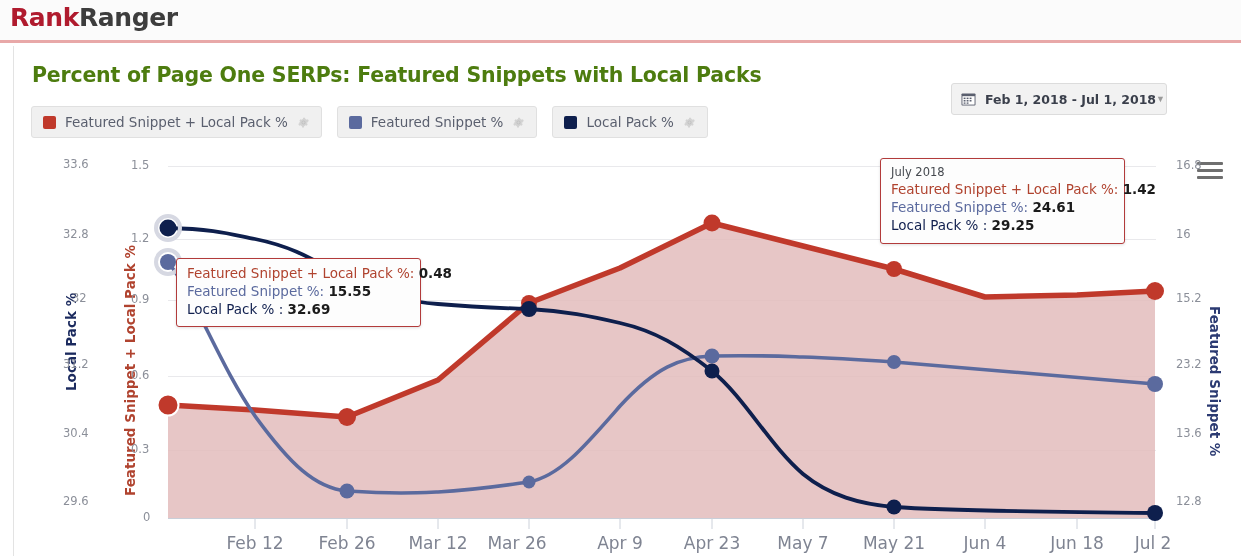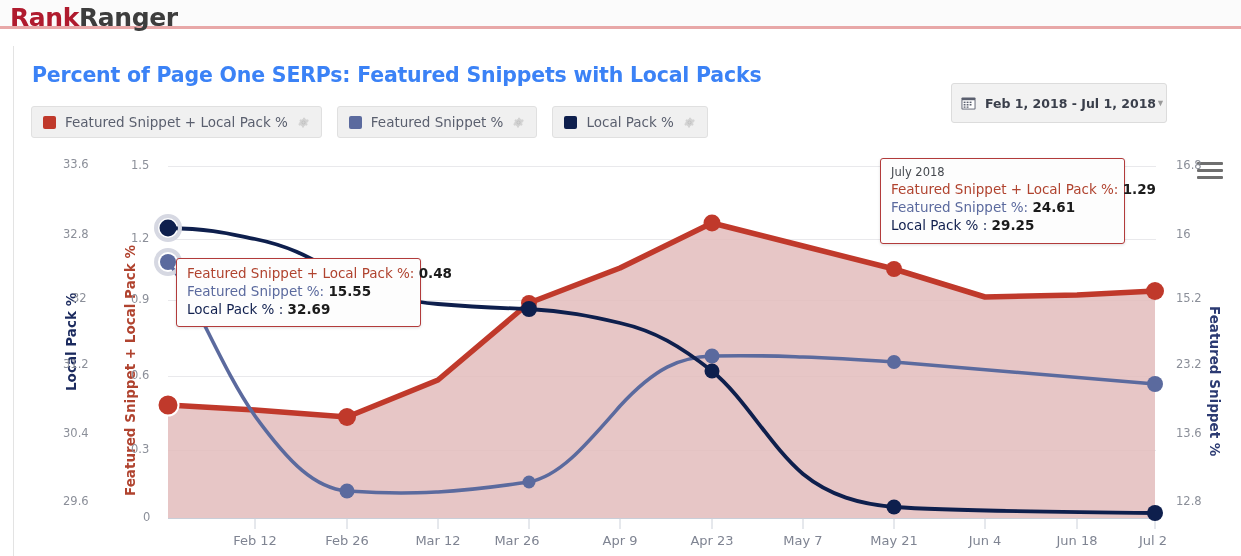--- a/index.html
+++ b/index.html
@@ -8,21 +8,21 @@
   body {
     width: 1241px; height: 556px;
     font-family: "Liberation Sans", sans-serif;
     background: #ffffff;
     overflow: hidden;
     position: relative;
   }
 
   
   #topbar {
-    position: absolute; left:0; top:0; width:1241px; height:29px;
+    position: absolute; left:0; top:0; width:1241px; height:43px;
     background:#fbfbfb;
     border-bottom: 3px solid #e8a8a8;
   }
   #logo {
     position:absolute; left:10px; top:3px;
     font-size:25px; font-weight:bold; letter-spacing:-0.4px;
     font-family:"DejaVu Sans", sans-serif;
     white-space:nowrap;
   }
   #logo .rank   { color:#b01b2e; }
@@ -33,41 +33,41 @@
     position:absolute; left:0; top:46px; width:14px; height:510px;
     background:#ffffff; border-right:1px solid #e3e3e3;
   }
   #panel {
     position:absolute; left:15px; top:46px; width:1226px; height:510px;
     background:#ffffff;
   }
 
   #chart-title {
     position:absolute; left:17px; top:17px;
-    font-size:20.5px; font-weight:bold; color:#3b82f6;
+    font-size:20.5px; font-weight:bold; color:#4d7c0f;
     font-family:"DejaVu Sans", sans-serif;
     letter-spacing:-0.2px; white-space:nowrap;
   }
 
   
   #legend { position:absolute; left:16px; top:60px; display:flex; gap:15px; }
   .legend-chip {
     display:flex; align-items:center; gap:9px;
     background:#f0f0f0; border:1px solid #e0e0e0; border-radius:3px;
     height:32px; padding:0 11px; cursor:pointer;
   }
   .legend-swatch { width:13px; height:13px; border-radius:2px; flex:none; }
   .legend-label { font-size:13.5px; color:#5a5f6e; white-space:nowrap;
                   font-family:"DejaVu Sans", sans-serif; }
   .gear { flex:none; width:13px; height:13px; opacity:.55; }
 
   
   #date-picker {
     position:absolute; right:74px; top:37px;
-    width:216px; height:40px;
+    width:216px; height:32px;
     background:#f2f2f2; border:1px solid #dcdcdc; border-radius:3px;
     display:flex; align-items:center; padding:0 9px; cursor:pointer;
   }
   #date-picker .cal { width:15px; height:14px; flex:none; }
   #date-text { margin-left:9px; font-size:12.5px; color:#3a3f4b; font-weight:bold;
                font-family:"DejaVu Sans", sans-serif; white-space:nowrap; }
   #date-caret { margin-left:auto; color:#9a9a9a; font-size:9px; }
 
   
   #menu-btn { position:absolute; right:18px; top:116px; width:26px; cursor:pointer; }
@@ -77,21 +77,21 @@
   #chart { position:absolute; left:0; top:0; width:1226px; height:510px; }
   .axis-title {
     position:absolute; font-weight:bold; font-size:13.5px;
     font-family:"DejaVu Sans", sans-serif; white-space:nowrap;
     transform-origin: 0 0;
   }
   .tick {
     position:absolute; font-size:11.5px; color:#8b8f99; white-space:nowrap;
     font-family:"DejaVu Sans", sans-serif;
   }
-  .xtick { position:absolute; font-size:13px; color:#7f8492; white-space:nowrap;
+  .xtick { position:absolute; font-size:17px; color:#7f8492; white-space:nowrap;
            font-family:"DejaVu Sans", sans-serif; transform:translateX(-50%); }
 
   
   .tooltip {
     position:absolute; background:#fdfdfd; border:1px solid #b23b3b;
     border-radius:3px; padding:6px 10px 8px 10px;
     font-family:"DejaVu Sans", sans-serif; line-height:1.32;
     box-shadow:0 1px 3px rgba(0,0,0,.12);
   }
   .tt-date { font-size:11.5px; color:#45494f; margin-bottom:1px; }
@@ -291,21 +291,21 @@
       <div class="tt-row tt-r3">
         <span>Local Pack % :</span>
         <b>32.69</b>
       </div>
     </div>
 
     <div class="tooltip" style="left:865px; top:112px; width:245px;">
       <div class="tt-date">July 2018</div>
       <div class="tt-row tt-r1">
         <span>Featured Snippet + Local Pack %:</span>
-        <b>1.29</b>
+        <b>1.42</b>
       </div>
       <div class="tt-row tt-r2">
         <span>Featured Snippet %:</span>
         <b>24.61</b>
       </div>
       <div class="tt-row tt-r3">
         <span>Local Pack % :</span>
         <b>29.25</b>
       </div>
     </div>

